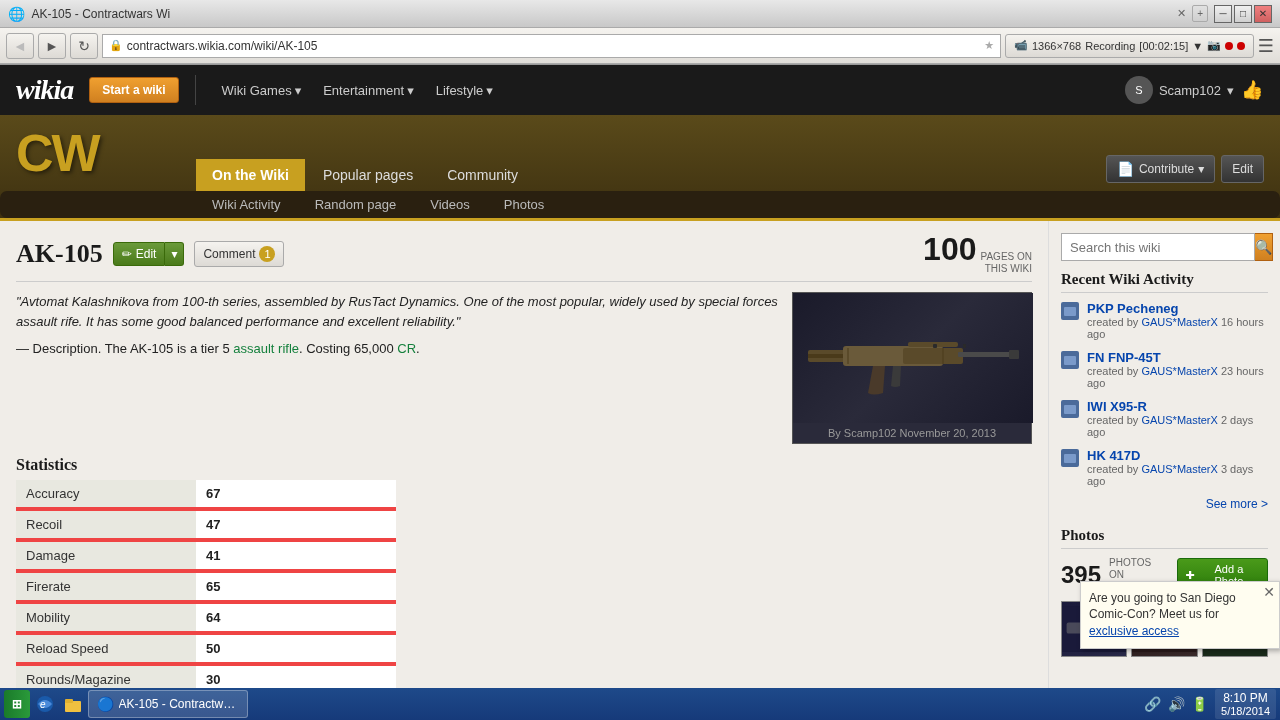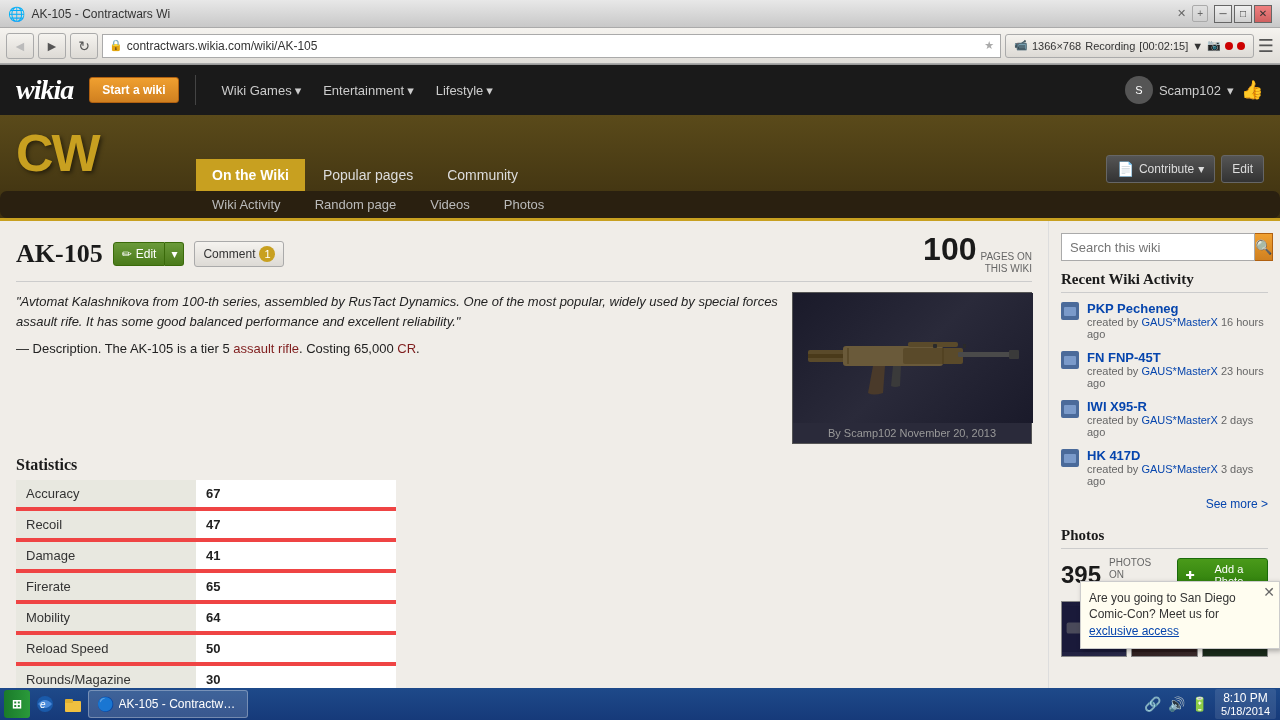--- a/index.html
+++ b/index.html
@@ -56,21 +56,21 @@
     .comment-btn { background: linear-gradient(to bottom, #f5f3ef, #dddad5); border: 1px solid #aaa; color: #333; padding: 4px 8px; font-size: 12px; border-radius: 3px; cursor: pointer; display: flex; align-items: center; gap: 4px; }
     .comment-count { background: #c8a020; color: white; border-radius: 50%; width: 16px; height: 16px; font-size: 11px; display: flex; align-items: center; justify-content: center; }
     .pages-count { margin-left: auto; text-align: right; }
     .pages-num { font-size: 32px; font-weight: bold; color: #1a1a1a; line-height: 1; }
 
     
     .article-body { display: flex; gap: 12px; margin-bottom: 12px; }
     .article-text { flex: 1; }
     .quote-text { font-style: italic; font-size: 13px; color: #222; margin-bottom: 8px; line-height: 1.5; }
     .description-text { font-size: 13px; color: #222; line-height: 1.5; margin-bottom: 8px; }
-    .link { color: #7f1d1d; text-decoration: none; }
+    .link { color: #15803d; text-decoration: none; }
     .weapon-image { width: 240px; background: #1a1a2a; border: 1px solid #555; display: flex; flex-direction: column; }
     .weapon-img-area { width: 240px; height: 130px; background: linear-gradient(135deg, #1a1a2a 0%, #2a2a3a 50%, #1a1a2a 100%); display: flex; align-items: center; justify-content: center; overflow: hidden; }
     .weapon-svg { width: 220px; height: 80px; }
     .image-caption { font-size: 11px; color: #999; text-align: center; padding: 4px; background: #2a2a3a; }
 
     
     .stats-section { margin-top: 8px; }
     .stats-title { font-size: 16px; font-weight: bold; color: #1a1a1a; margin-bottom: 6px; font-family: Georgia, serif; }
     .stats-table { width: 380px; border-collapse: collapse; }
     .stats-table tr { border-bottom: 4px solid #ef4444; }

